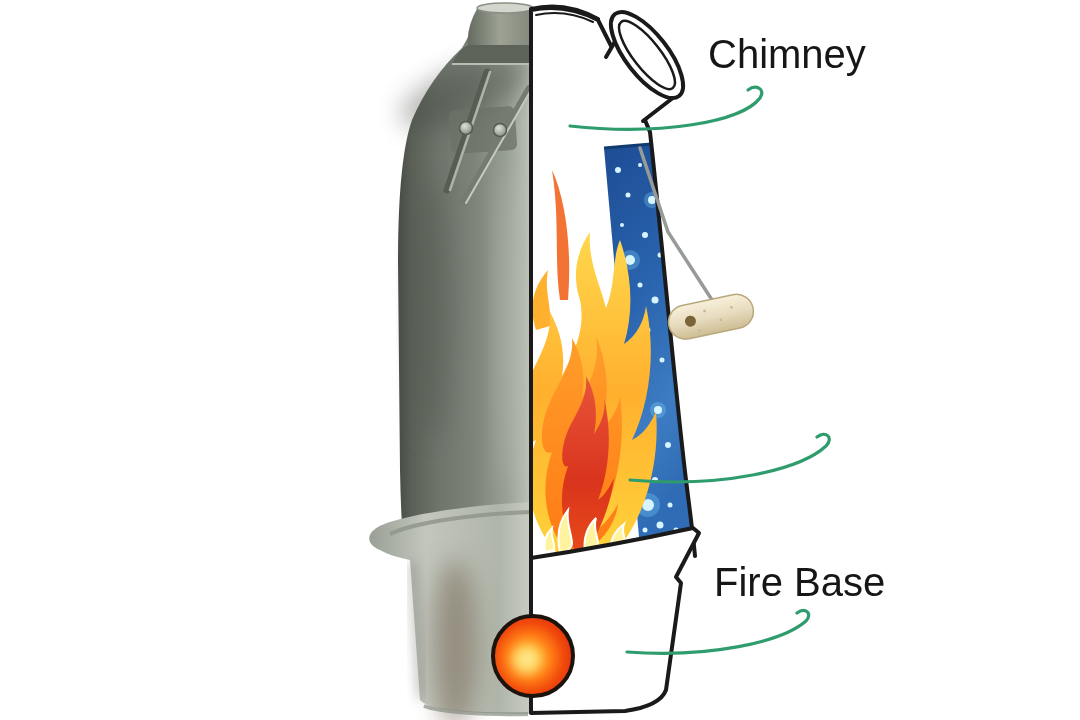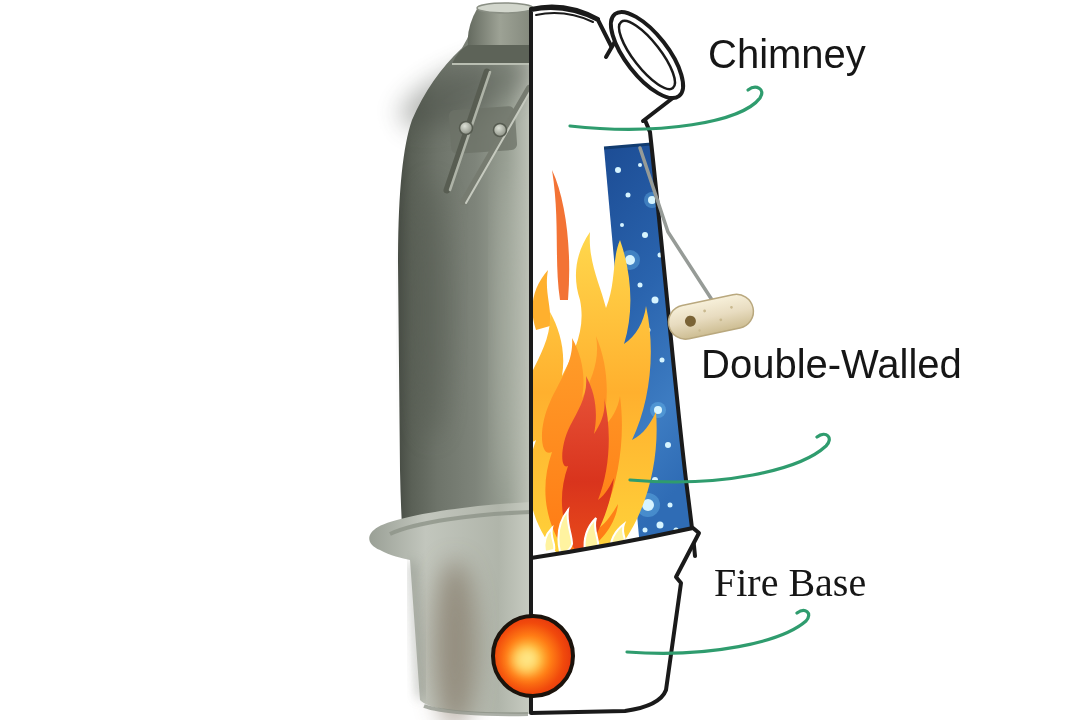--- a/index.html
+++ b/index.html
@@ -15,21 +15,21 @@
   .part-label{
     position:absolute;
     color:#161616;
     font-size:40px;
     line-height:49px;
     white-space:nowrap;
     letter-spacing:0px;
   }
   #label-chimney{left:708px;top:30px;}
   #label-chamber{left:701px;top:340px;}
-  #label-firebase{left:714px;top:558px;font-family:Liberation Serif, serif;}
+  #label-firebase{left:714px;top:558px;}
 </style>
 </head>
 <body>
 
 <div class="stage">
 
 <svg width="1080" height="720" viewBox="0 0 1080 720">
   <defs>
     <linearGradient id="metalBody" x1="0" y1="0" x2="1" y2="0">
       <stop offset="0" stop-color="#474c44"></stop>
@@ -227,19 +227,18 @@
     <path stroke="#2f9c6e" d="M 570 126 C 660 136 742 122 760 98 C 766 89 756 84 748 90"></path>
     <path stroke="#2f9c6e" d="M 630 480 C 722 488 800 470 826 446 C 834 438 826 430 817 437"></path>
     <path stroke="#2f9c6e" d="M 627 652 C 710 658 782 642 806 621 C 813 613 805 607 797 613"></path>
   </g>
 </svg>
 
 <div class="part-label" id="label-chimney">
   <span>Chimney</span>
 </div>
 <div class="part-label" id="label-chamber">
-  <div>Double-Walled</div>
 </div>
 <div class="part-label" id="label-firebase">
   <span>Fire Base</span>
 </div>
 
 </div>
 
 </body></html>

